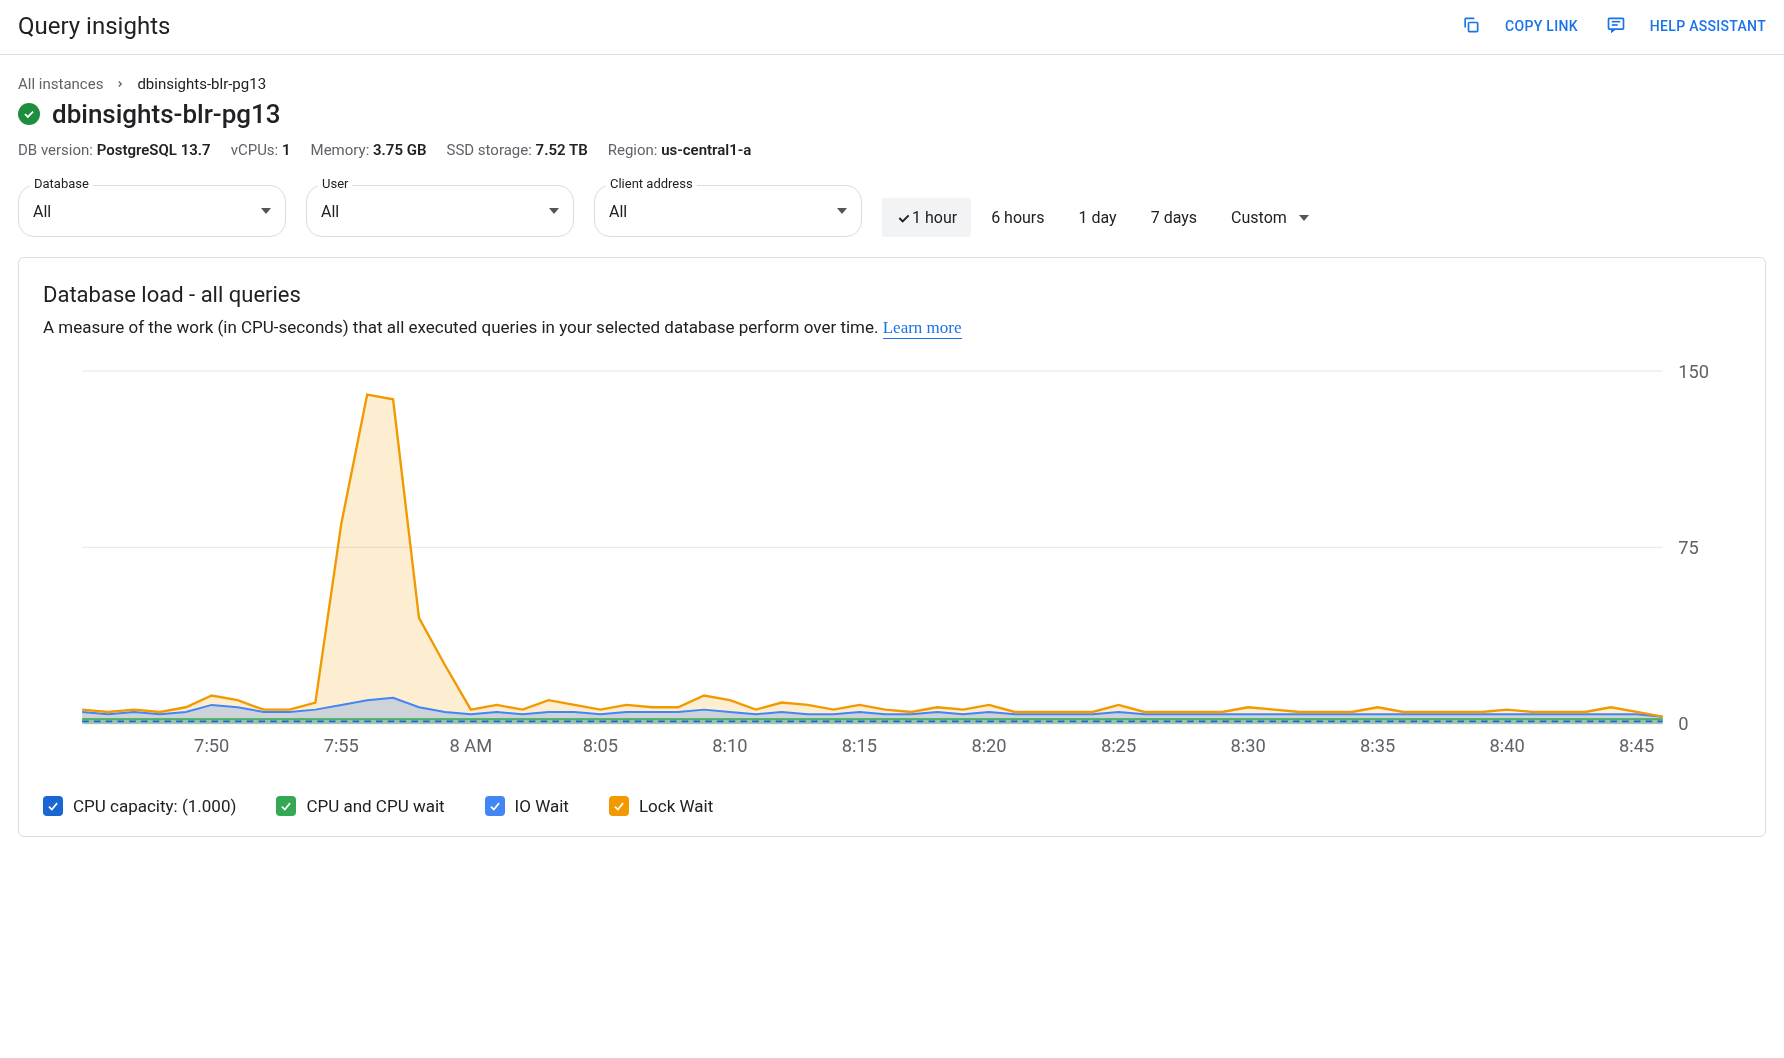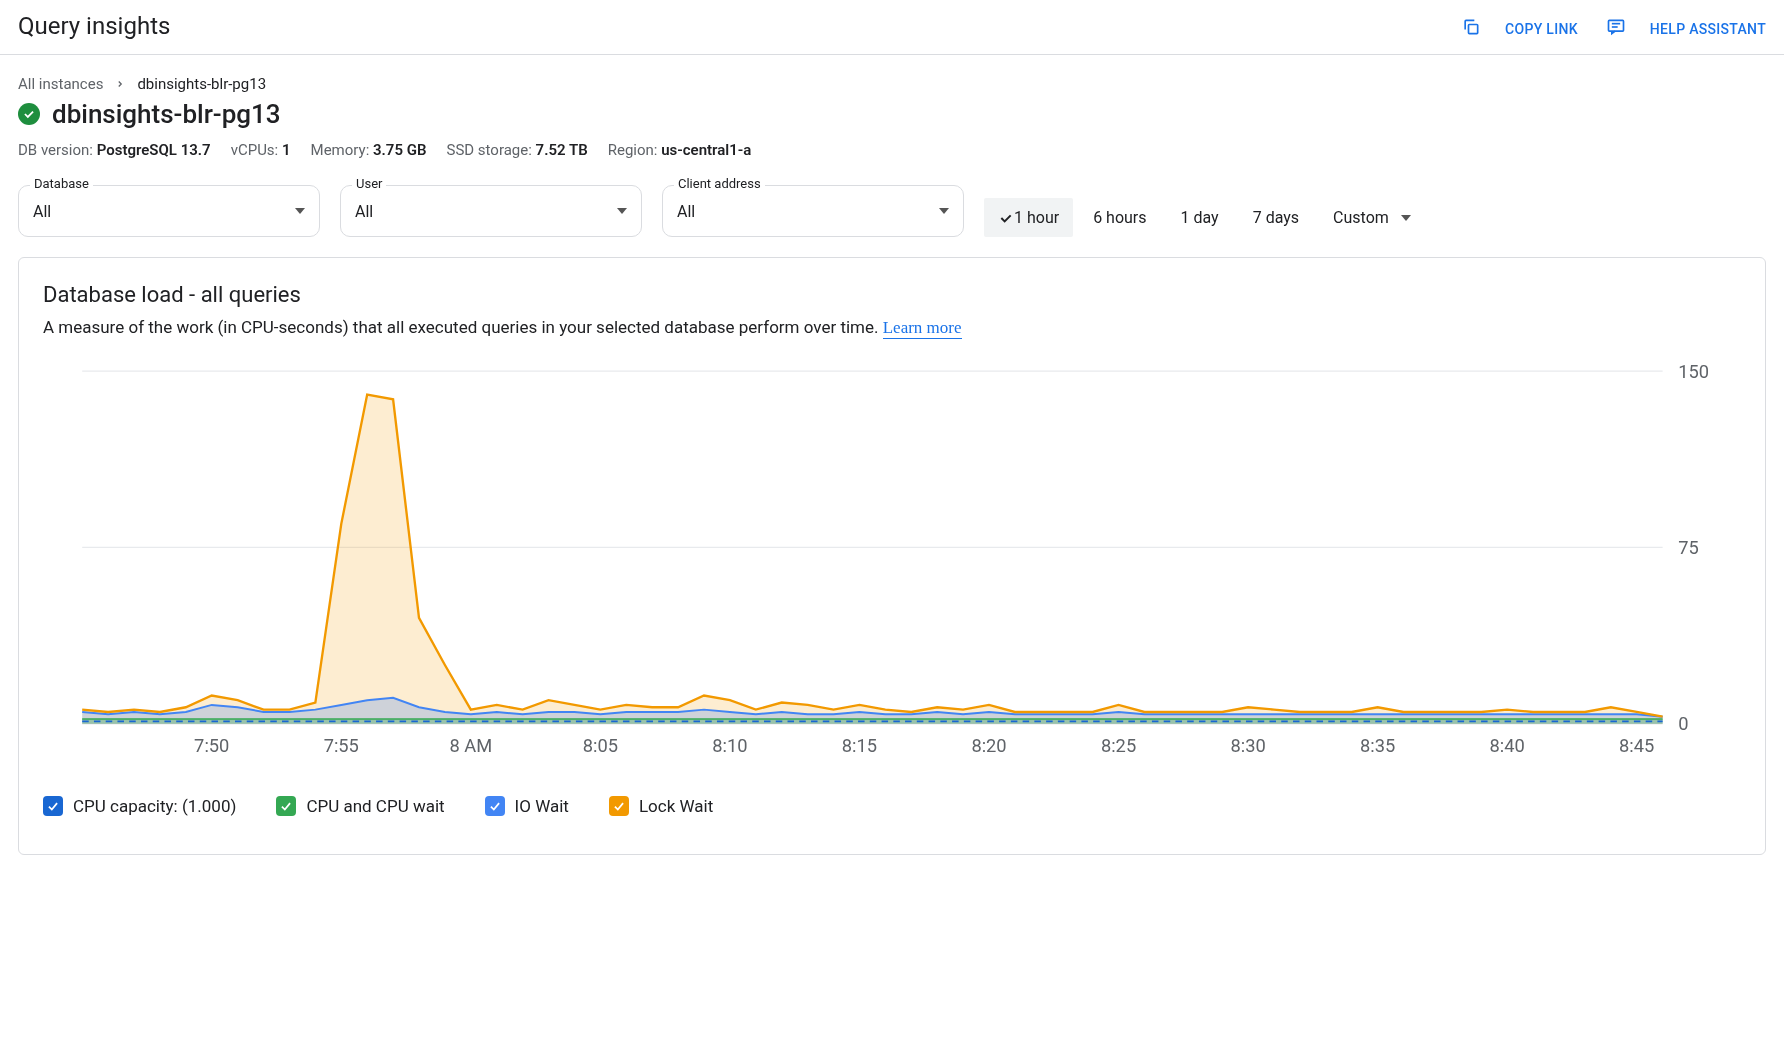--- a/index.html
+++ b/index.html
@@ -18,21 +18,21 @@
   body {
     margin: 0;
     font-family: "Google Sans", Roboto, Arial, sans-serif;
     color: var(--text);
     background: #fff;
     font-size: 14px;
   }
   
   .top-bar {
     display: flex;
-    align-items: flex-end;
+    align-items: center;
     justify-content: space-between;
     padding: 12px 18px 14px 18px;
     border-bottom: 1px solid var(--border);
   }
   .page-title {
     font-size: 24px;
     font-weight: 400;
   }
   .top-actions {
     display: flex;
@@ -93,25 +93,25 @@
   
   .filters-row {
     display: flex;
     align-items: flex-end;
     gap: 20px;
     margin-bottom: 20px;
     flex-wrap: wrap;
   }
   .outlined-select {
     position: relative;
-    width: 302px;
+    width: 268px;
   }
   .outlined-select .field {
     border: 1px solid var(--border);
-    border-radius: 10px;
+    border-radius: 16px;
     height: 52px;
     display: flex;
     align-items: center;
     justify-content: space-between;
     padding: 16px 14px;
     font-size: 16px;
     cursor: pointer;
   }
   .outlined-select .field .arrow { border-style: solid; border-width: 6px 5px 0 5px; border-color: #555 transparent transparent transparent; }
   .outlined-select .legend {
@@ -143,21 +143,21 @@
   .chip.selected svg { width: 16px; height: 16px; }
   .chip.custom {
     display: inline-flex; align-items: center; gap: 12px;
   }
   .chip.custom .arrow { border-style: solid; border-width: 6px 5px 0 5px; border-color: #555 transparent transparent transparent; }
 
   
   .card {
     border: 1px solid var(--border);
     border-radius: 6px;
-    padding: 24px 24px 38px 24px;
+    padding: 24px 24px 20px 24px;
   }
   .card-title { font-size: 22px; font-weight: 400; margin-bottom: 10px; }
   .card-desc { font-size: 17px; color: var(--text); margin-bottom: 20px; }
   .card-desc a { color: var(--blue); text-decoration: none; border-bottom: 1px solid var(--blue); padding-bottom: 1px; font-family: Liberation Serif, serif; }
 
   .chart-wrap { position: relative; width: 100%; }
   .chart-svg { width: 100%; height: auto; display: block; }
 
   .legend-row {
     display: flex;

